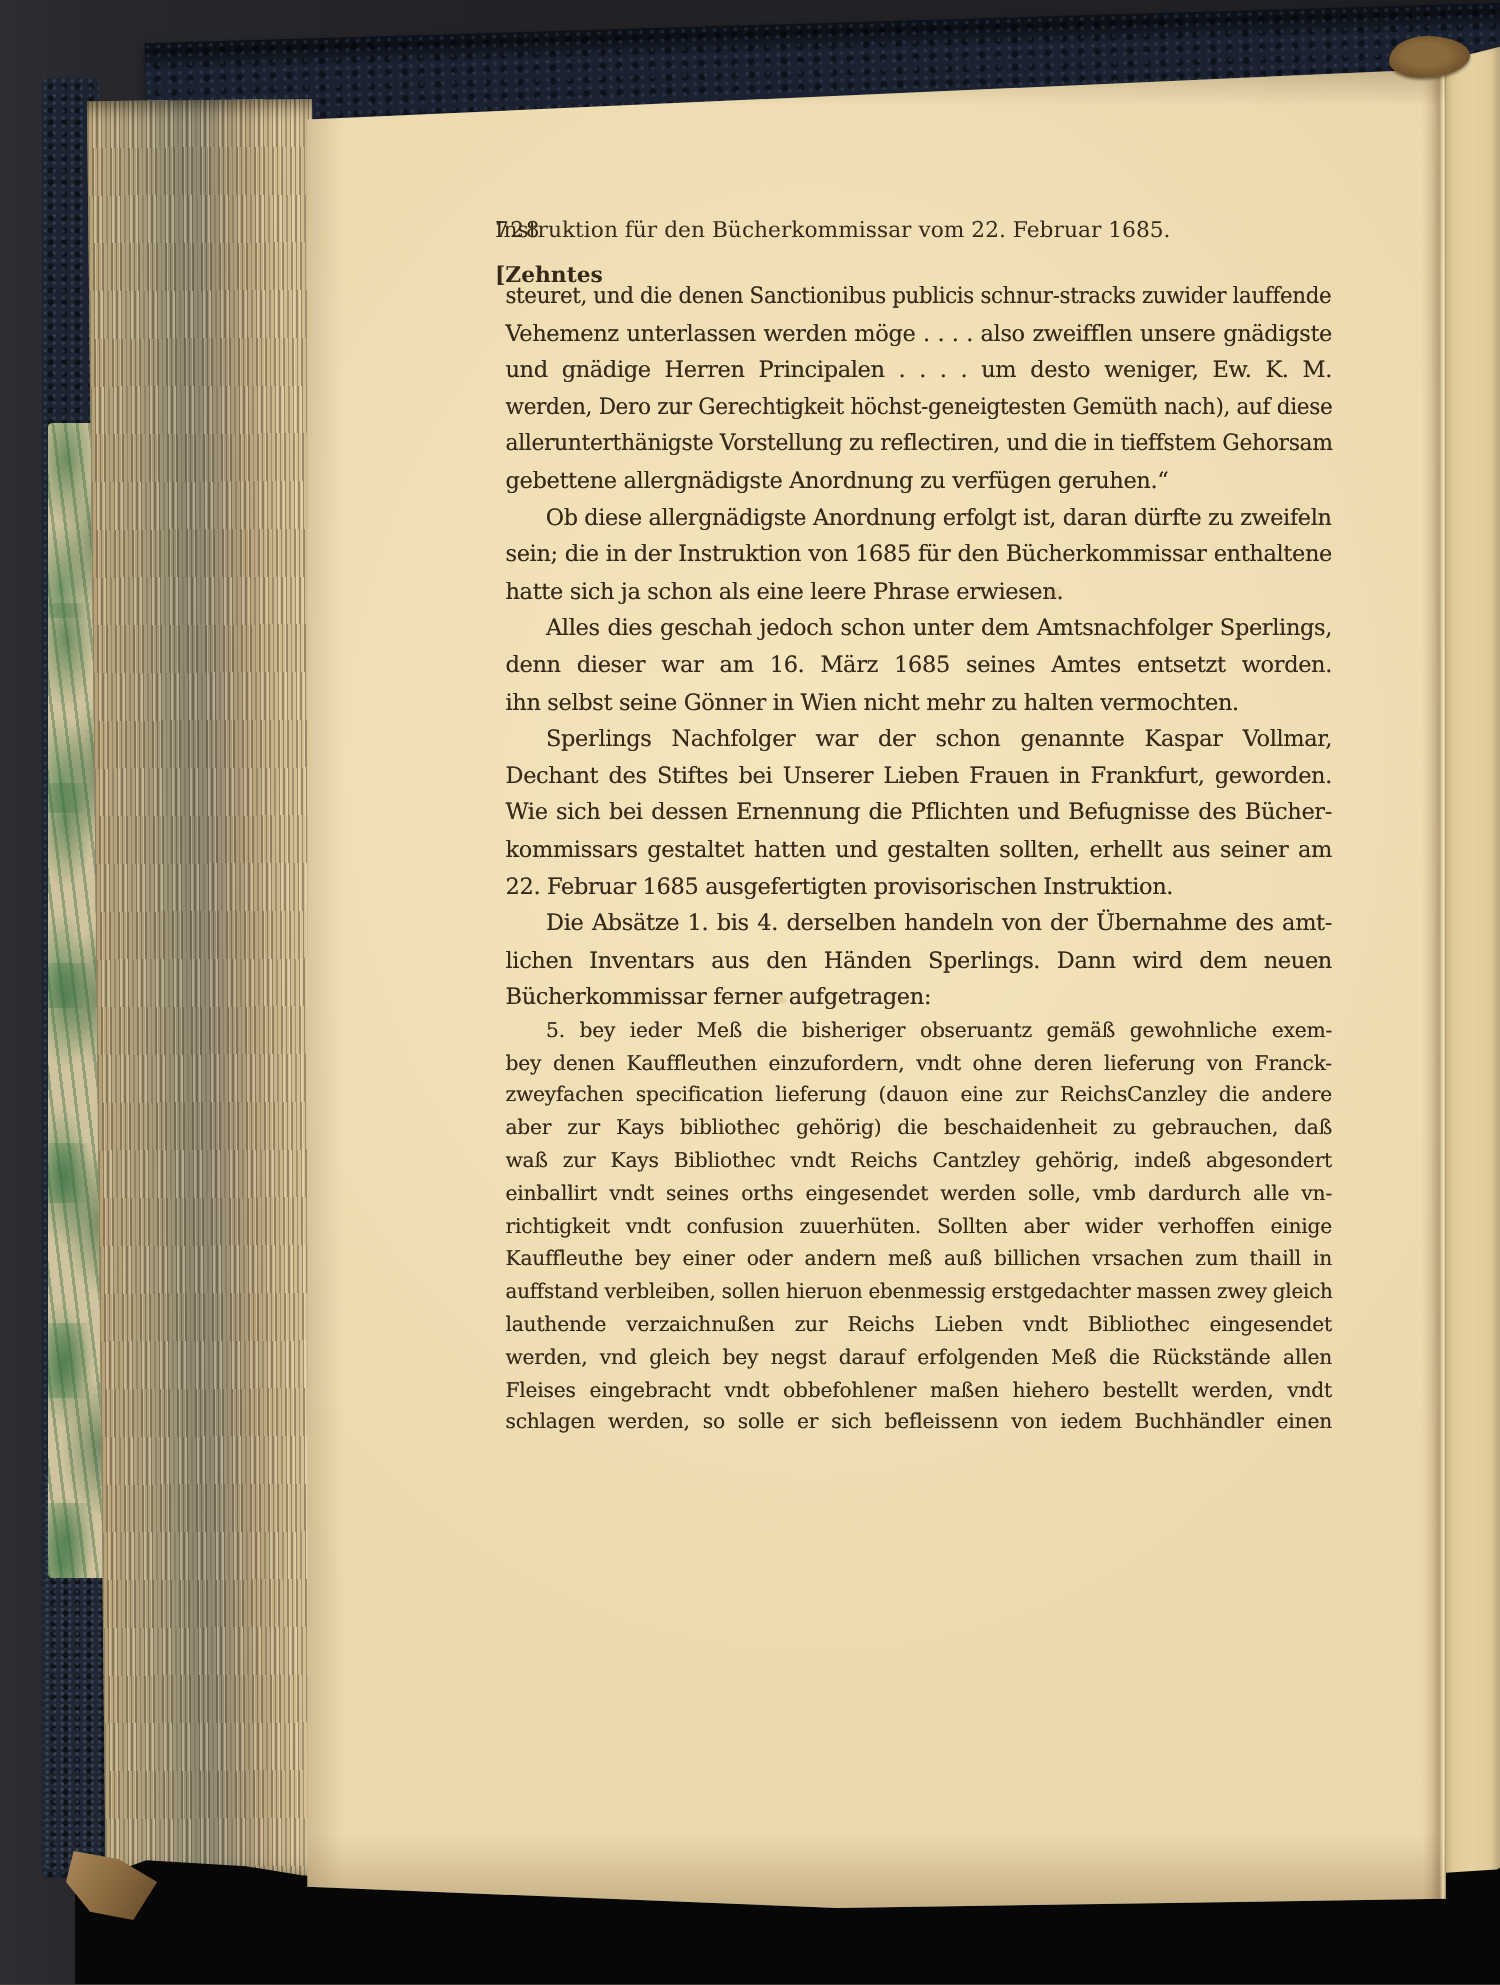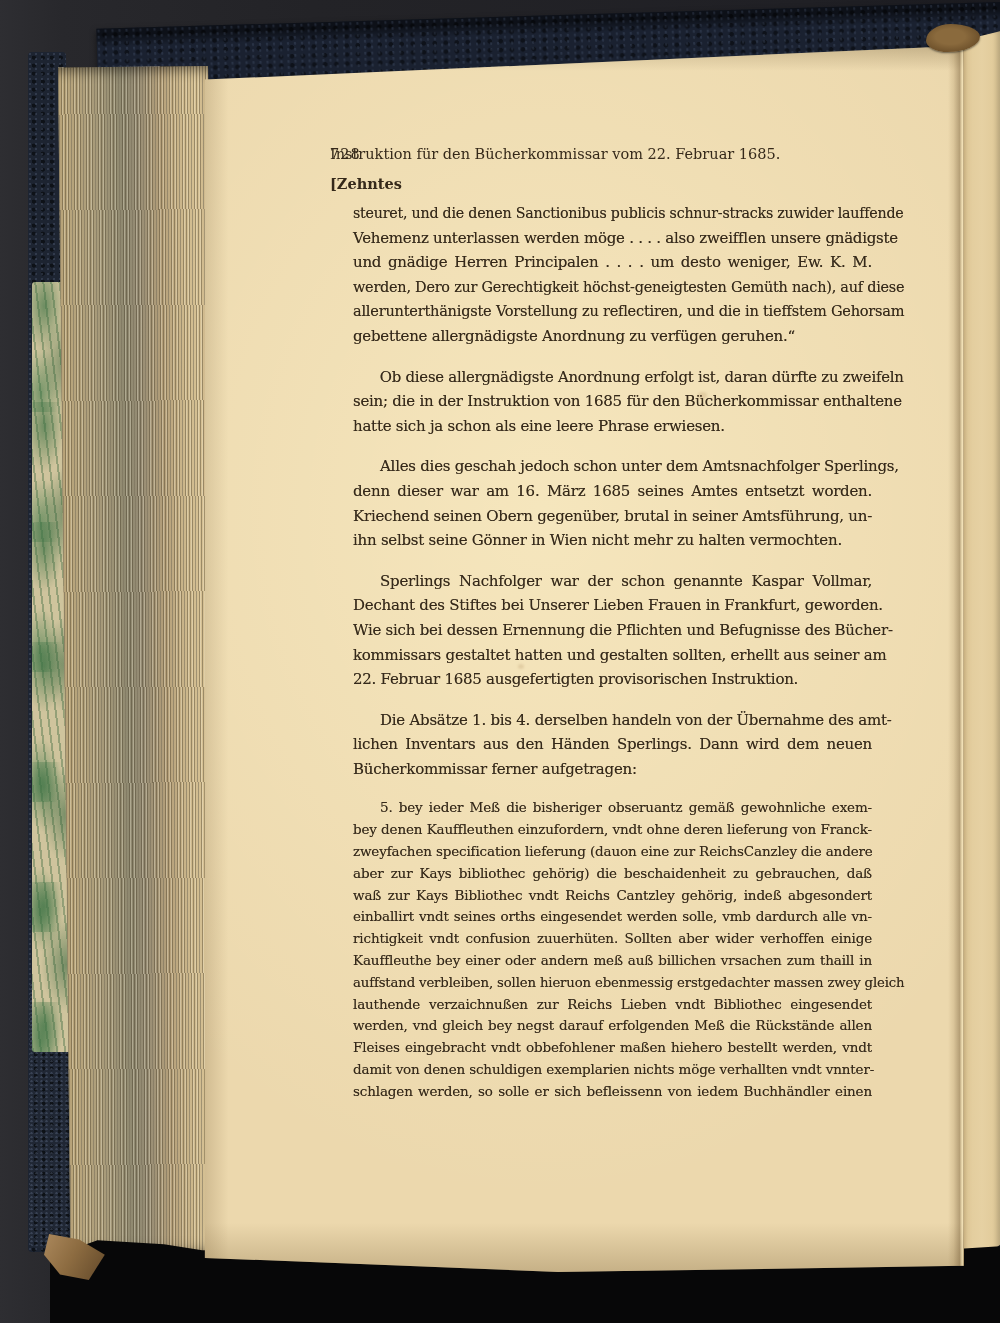--- a/index.html
+++ b/index.html
@@ -80,21 +80,21 @@
   
   .running-header{left:132px;top:100px;width:558px;height:22px;
     display:flex;justify-content:space-between;align-items:baseline;
     color:var(--ink,#35291a);font-size:14.5px;line-height:20px;white-space:nowrap;}
   .running-header .num{letter-spacing:1px;}
   .running-header .sig{font-weight:700;margin-top:30px;}
 
   
   .bodytext{left:139px;top:141px;width:551px;color:var(--ink,#35291a);
     text-shadow:0 0 .4px rgba(53,41,26,.55);}
-  .para{position:relative;margin:16px;}
+  .para{position:relative;margin:0;}
   .ln{position:relative;display:block;white-space:nowrap;
       text-align:justify;text-align-last:justify;
       font-size:15px;line-height:24.6px;letter-spacing:-.25px;}
   .para.petit .ln{font-size:13.5px;line-height:21.8px;letter-spacing:-.15px;}
   .ln.ind{padding-left:27px;}
   .ln.endline{text-align-last:left;}
 
   
   .damage-spot{left:926px;top:24px;width:54px;height:28px;z-index:7;
     background:radial-gradient(ellipse at 45% 45%, #8a6a3d 0 35%, #6f522c 70%, #4b3a22 100%);
@@ -132,21 +132,20 @@
           <div class="ln endline">gebettene allergnädigste Anordnung zu verfügen geruhen.“</div>
         </div>
         <div class="para normal">
           <div class="ln ind" style="transform-origin: left center; transform: scaleX(0.992793);">Ob diese allergnädigste Anordnung erfolgt ist, daran dürfte zu zweifeln</div>
           <div class="ln">sein; die in der Instruktion von 1685 für den Bücherkommissar enthaltene</div>
           <div class="ln endline">hatte sich ja schon als eine leere Phrase erwiesen.</div>
         </div>
         <div class="para normal">
           <div class="ln ind">Alles dies geschah jedoch schon unter dem Amtsnachfolger Sperlings,</div>
           <div class="ln">denn dieser war am 16. März 1685 seines Amtes entsetzt worden.</div>
-          <div class="ln">Kriechend seinen Obern gegenüber, brutal in seiner Amtsführung, un-</div>
           <div class="ln endline">ihn selbst seine Gönner in Wien nicht mehr zu halten vermochten.</div>
         </div>
         <div class="para normal">
           <div class="ln ind">Sperlings Nachfolger war der schon genannte Kaspar Vollmar,</div>
           <div class="ln">Dechant des Stiftes bei Unserer Lieben Frauen in Frankfurt, geworden.</div>
           <div class="ln">Wie sich bei dessen Ernennung die Pflichten und Befugnisse des Bücher-</div>
           <div class="ln">kommissars gestaltet hatten und gestalten sollten, erhellt aus seiner am</div>
           <div class="ln endline">22. Februar 1685 ausgefertigten provisorischen Instruktion.</div>
         </div>
         <div class="para normal">
@@ -160,21 +159,20 @@
           <div class="ln">zweyfachen specification lieferung (dauon eine zur ReichsCanzley die andere</div>
           <div class="ln">aber zur Kays bibliothec gehörig) die beschaidenheit zu gebrauchen, daß</div>
           <div class="ln">waß zur Kays Bibliothec vndt Reichs Cantzley gehörig, indeß abgesondert</div>
           <div class="ln">einballirt vndt seines orths eingesendet werden solle, vmb dardurch alle vn-</div>
           <div class="ln">richtigkeit vndt confusion zuuerhüten.  Sollten aber wider verhoffen einige</div>
           <div class="ln">Kauffleuthe bey einer oder andern meß auß billichen vrsachen zum thaill in</div>
           <div class="ln" style="transform-origin: left center; transform: scaleX(0.982175);">auffstand verbleiben, sollen hieruon ebenmessig erstgedachter massen zwey gleich</div>
           <div class="ln">lauthende verzaichnußen zur Reichs Lieben vndt Bibliothec eingesendet</div>
           <div class="ln">werden, vnd gleich bey negst darauf erfolgenden Meß die Rückstände allen</div>
           <div class="ln">Fleises eingebracht vndt obbefohlener maßen hiehero bestellt werden, vndt</div>
-          <div class="ln">damit von denen schuldigen exemplarien nichts möge verhallten vndt vnnter-</div>
           <div class="ln">schlagen werden, so solle er sich befleissenn von iedem Buchhändler einen</div>
         </div>
       </div>
     <div class="fox-spot" style="left:500px;top:348px;"></div>
     <div class="fox-spot" style="left:320px;top:620px;width:6px;height:5px;"></div>
     <div class="gutter-crease"></div>
   </div>
 
   <div class="damage-spot"></div>
   <div class="cover-tear"></div>

